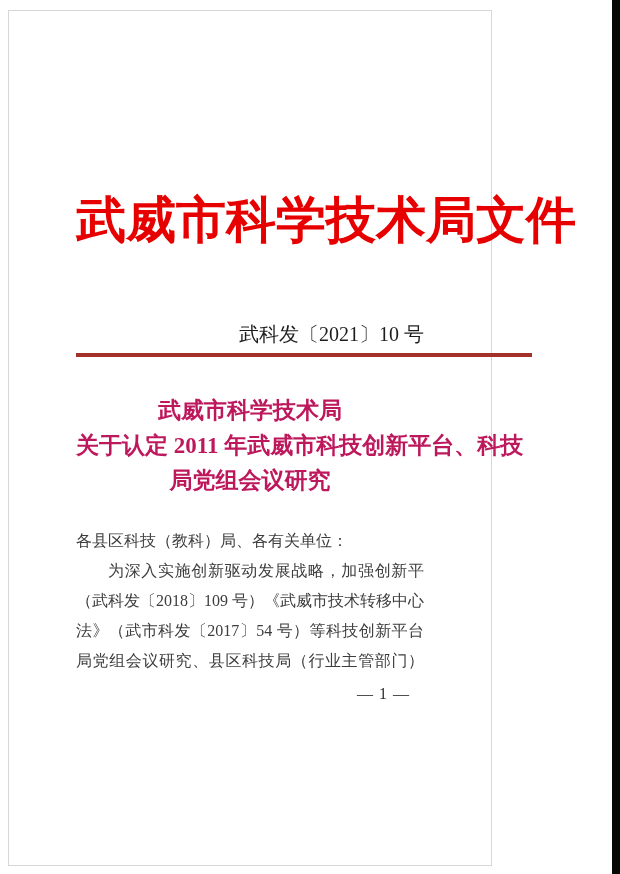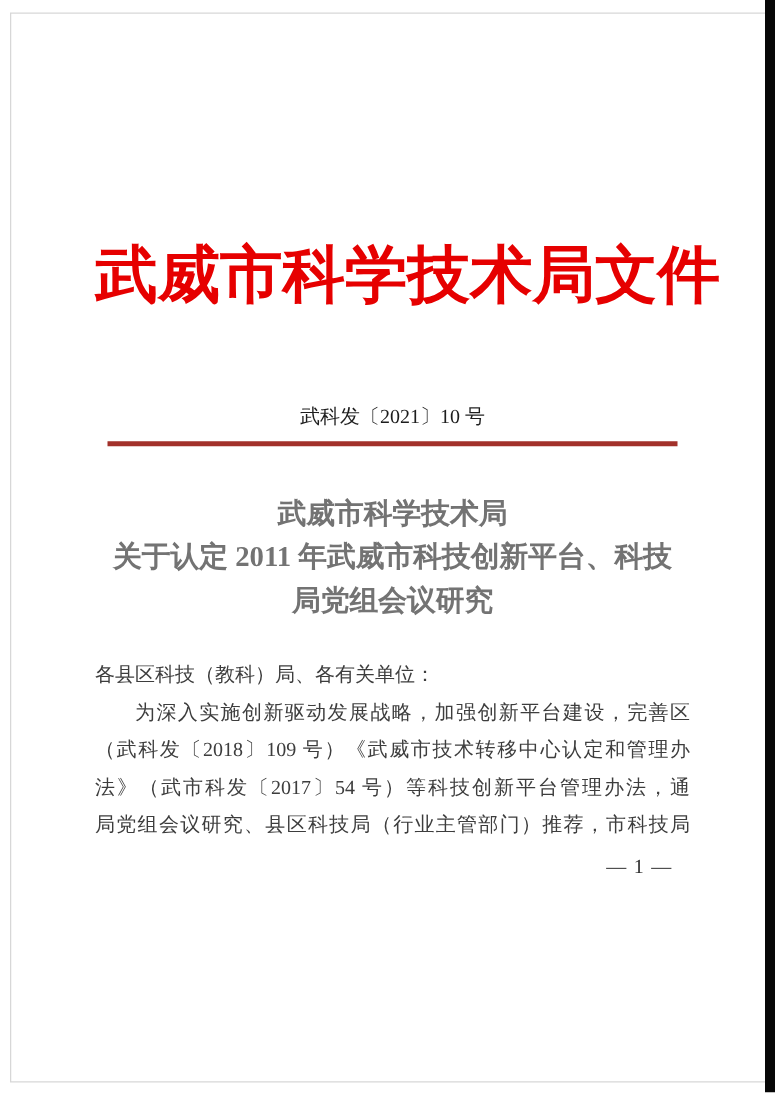--- a/index.html
+++ b/index.html
@@ -13,21 +13,21 @@
   .black-strip {
     position: absolute;
     top: 0; right: 0;
     width: 8px; height: 874px;
     background: #070707;
     z-index: 5;
   }
   .page {
     position: absolute;
     left: 8px; top: 10px;
-    width: 612px; height: 856px;
+    width: 484px; height: 856px;
     background: #ffffff;
     border: 1px solid #d7d7d7;
   }
   .content {
     padding: 0 67px;
     height: 100%;
   }
   .red-header {
     margin-top: 178px;
     height: 62px;
@@ -35,38 +35,38 @@
     text-align: center;
     font-size: 50px;
     font-weight: bold;
     color: #e60000;
     letter-spacing: 0px;
     white-space: nowrap;
   }
   .doc-number {
     margin-top: 70px;
     line-height: 26px;
-    text-align: center;
-    font-size: 16px;
+    text-align: right;
+    font-size: 20px;
     color: #1d1d1d;
     white-space: nowrap;
   }
   .red-divider {
     margin: 6px auto 0 auto;
     width: 456px;
     height: 4px;
     background: #a2312a;
     border: none;
   }
   .doc-title {
     margin-top: 36px;
     text-align: center;
     font-size: 23px;
     font-weight: bold;
-    color: #737373;
+    color: #be185d;
     line-height: 35px;
   }
   .doc-title div { white-space: nowrap; }
   .body-block {
     margin-top: 28px;
     font-size: 16px;
     color: #3d3d3d;
     line-height: 30px;
   }
   .bline {

